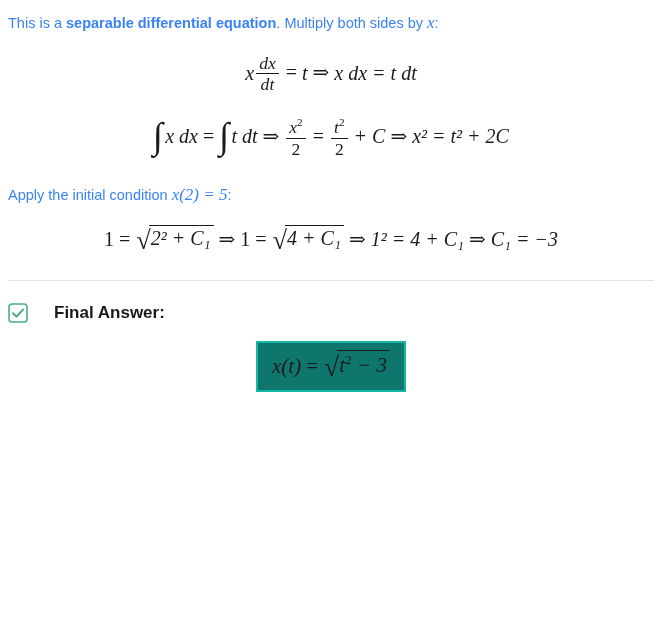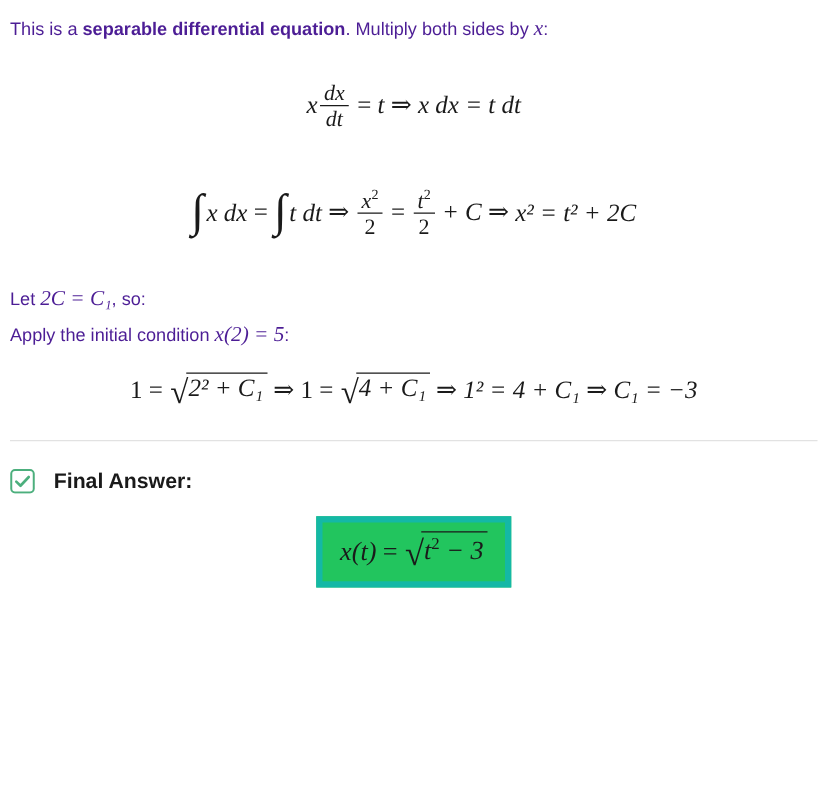--- a/index.html
+++ b/index.html
@@ -18,21 +18,21 @@
   }
   .page {
     padding: 10px 8px 0 8px;
     box-sizing: border-box;
     width: 662px;
   }
   .para {
     margin: 0 0 4px 0;
     line-height: 1.5;
     font-size: 14.5px;
-    color: #4c1d95;
+    color: #3b82f6;
   }
   .para b { font-weight: bold; }
 
   
   .math {
     font-family: "Liberation Serif", "DejaVu Serif", serif;
     font-style: italic;
   }
   .inline-math {
     font-family: "Liberation Serif", "DejaVu Serif", serif;
@@ -56,21 +56,21 @@
   .num {
     font-style: normal;
   }
 
   
   .frac {
     display: inline-block;
     vertical-align: middle;
     font-size: 0.88em;
     line-height: 1.05;
-    margin: 12px 2px;
+    margin: 1px 2px;
     position: relative;
     top: -1px;
   }
   .frac .top { display: block; padding: 0 3px; }
   .frac .bar { display: block; border-top: 1px solid #1a1a1a; margin: 1px 0; }
   .frac .bot { display: block; padding: 0 3px; }
 
   
   .intg {
     font-style: normal;
@@ -112,71 +112,68 @@
 
   hr.rule {
     border: none;
     border-top: 1px solid #e2e2e2;
     margin: 26px 0 22px 0;
   }
 
   .final-head {
     display: flex;
     align-items: center;
-    gap: 15px;
+    gap: 26px;
     margin: 0 0 10px 0;
   }
   .check-icon {
     width: 20px;
     height: 20px;
     flex: 0 0 auto;
     display: inline-block;
   }
   .final-title {
     font-size: 17px;
     font-weight: bold;
     color: #1a1a1a;
   }
 
   .boxed-wrap {
     display: flex;
     justify-content: center;
     margin-top: 18px;
   }
   .boxed {
-    border: 5px solid #14b8a6;
+    border: 2px solid #14b8a6;
     padding: 8px 14px 9px 14px;
     font-family: "Liberation Serif", "DejaVu Serif", serif;
     font-size: 21px;
     font-style: italic;
     white-space: nowrap;
-    background: #22c55e;
+    background: #0f766e;
   }
 </style>
 </head>
 <body>
 
 <div class="page">
 
   <p class="para">
     <span>This is a </span><b>separable differential equation</b><span>. Multiply both sides by </span><span class="inline-math">x</span><span>:</span>
   </p>
 
   <div class="display">
     <span class="math">x</span><span class="frac"><span class="top math">dx</span><span class="bar"></span><span class="bot math">dt</span></span><span class="op">=</span><span class="math">t</span><span class="op">⇒</span><span class="math">x dx = t dt</span>
   </div>
 
 
   <div class="display">
     <span class="intg">∫</span><span class="math">x dx</span><span class="op">=</span><span class="intg">∫</span><span class="math">t dt</span><span class="op">⇒</span><span class="frac"><span class="top"><span class="math">x</span><sup class="exp">2</sup></span><span class="bar"></span><span class="bot num">2</span></span><span class="op">=</span><span class="frac"><span class="top"><span class="math">t</span><sup class="exp">2</sup></span><span class="bar"></span><span class="bot num">2</span></span><span class="math" style="padding-left:4px">+ C</span><span class="op">⇒</span><span class="math">x² = t² + 2C</span>
   </div>
 
-  <p class="para">
-    <span>Let </span><span class="inline-math">2C = C₁</span><span>, so:</span>
-  </p>
 
 
   <p class="para">
     <span>Apply the initial condition </span><span class="inline-math">x(2) = 5</span><span>:</span>
   </p>
 
   <div class="display">
     <span class="num">1</span><span class="op">=</span><span class="sqrt"><span class="radical">√</span><span class="radicand math">2² + C₁</span></span><span class="op">⇒</span><span class="num">1</span><span class="op">=</span><span class="sqrt"><span class="radical">√</span><span class="radicand math">4 + C₁</span></span><span class="op">⇒</span><span class="math">1² = 4 + C₁</span><span class="op">⇒</span><span class="math">C₁ = −3</span>
   </div>
 

